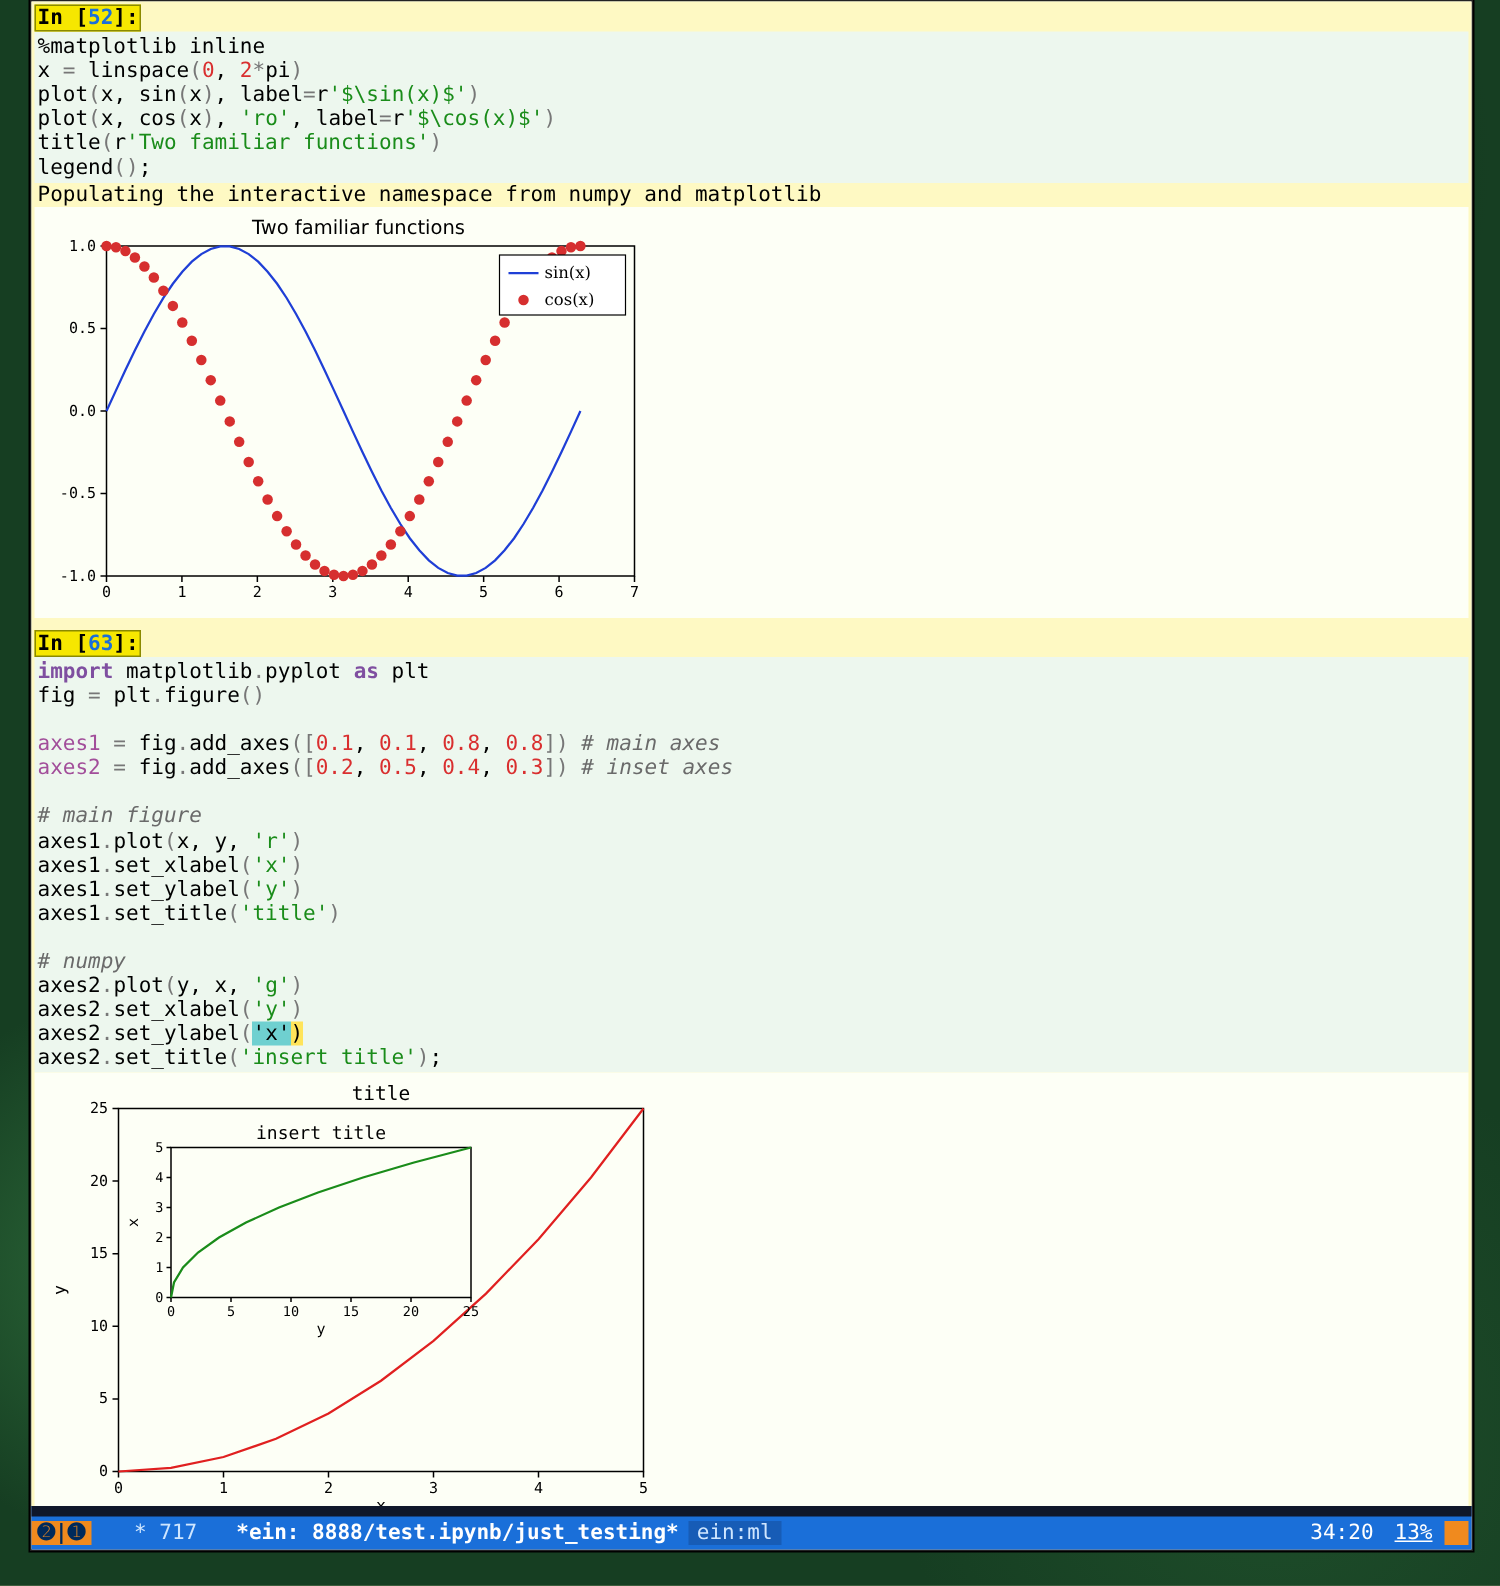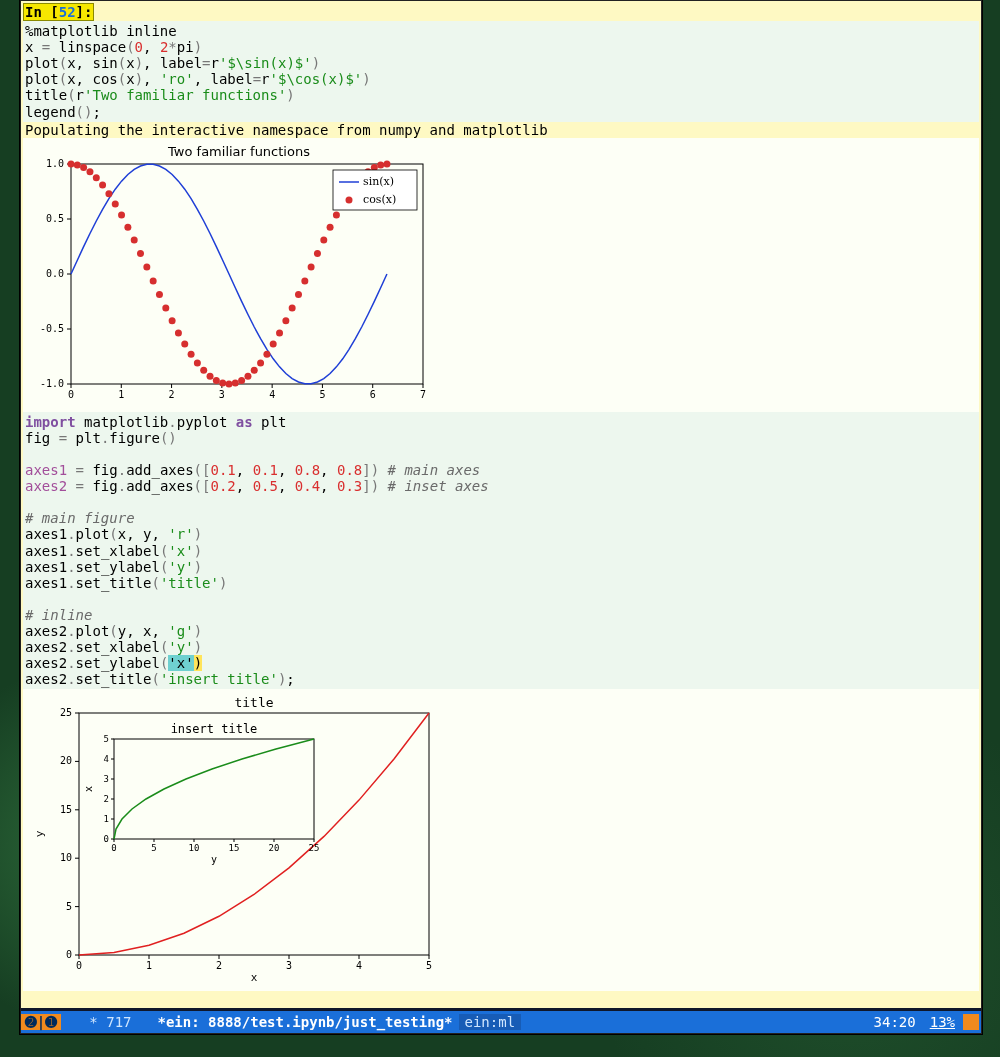--- a/index.html
+++ b/index.html
@@ -81,21 +81,21 @@
   }
   svg { display: block; }
   .modeline {
     display: flex;
     align-items: center;
     height: 22px;
     background: #1a6fd9;
     color: #fff;
     font-family: "DejaVu Sans Mono", monospace;
     font-size: 14px;
-    border-top: 3px solid #0f172a;
+    border-top: 7px solid #0f172a;
   }
   .ml-orange { background: #f08a1e; color: #002a5b; padding: 0 4px; font-weight: bold; }
   .ml-blue   { color: #cfe6ff; padding: 0 20px; }
   .ml-buf    { padding: 0 6px; font-weight: bold; }
   .ml-mode   { padding: 0 6px; color: #cfe6ff; background:#175cb6;}
   .ml-right  { margin-left: auto; display:flex; align-items:center; }
   .ml-pct    { padding: 0 6px; text-decoration: underline; }
   .ml-sq     { width:16px; height:16px; background:#f08a1e; margin:0 2px; }
 </style>
 </head>
@@ -201,34 +201,37 @@
           <circle cx="351.6594285714286" cy="20.879999999999995" r="3.5" fill="#d62f2f"></circle>
           <circle cx="357.94514285714286" cy="20" r="3.5" fill="#d62f2f"></circle>
           <rect x="304" y="26" width="84" height="40" fill="#fff" stroke="#000" stroke-width="0.8"></rect>
           <line x1="310" y1="38" x2="330" y2="38" stroke="#1f3fd6" stroke-width="1.5"></line>
           <text x="334" y="41" font-size="11" font-family="DejaVu Serif">sin(x)</text>
           <circle cx="320" cy="56" r="3.5" fill="#d62f2f"></circle>
           <text x="334" y="59" font-size="11" font-family="DejaVu Serif">cos(x)</text>
         </svg>
     </div>
 
+    <div style="margin-top:8px;">
+      <span class="prompt-label"><span>In [</span><span class="prompt-num">63</span><span>]:</span></span>
+    </div>
 
     <div class="code-block"><span class="kw">import</span><span> matplotlib</span><span class="op">.</span><span>pyplot </span><span class="kw">as</span><span> plt</span>
 <span>fig </span><span class="op">=</span><span> plt</span><span class="op">.</span><span>figure</span><span class="par">(</span><span class="par">)</span>
 
 <span class="defv">axes1 </span><span class="op">=</span><span> fig</span><span class="op">.</span><span>add_axes</span><span class="par">(</span><span class="par">[</span><span class="num">0.1</span><span>, </span><span class="num">0.1</span><span>, </span><span class="num">0.8</span><span>, </span><span class="num">0.8</span><span class="par">]</span><span class="par">)</span><span class="cmt"> # main axes</span>
 <span class="defv">axes2 </span><span class="op">=</span><span> fig</span><span class="op">.</span><span>add_axes</span><span class="par">(</span><span class="par">[</span><span class="num">0.2</span><span>, </span><span class="num">0.5</span><span>, </span><span class="num">0.4</span><span>, </span><span class="num">0.3</span><span class="par">]</span><span class="par">)</span><span class="cmt"> # inset axes</span>
 
 <span class="cmt"># main figure</span>
 <span>axes1</span><span class="op">.</span><span>plot</span><span class="par">(</span><span>x</span><span>, </span><span>y</span><span>, </span><span class="str">'r'</span><span class="par">)</span>
 <span>axes1</span><span class="op">.</span><span>set_xlabel</span><span class="par">(</span><span class="str">'x'</span><span class="par">)</span>
 <span>axes1</span><span class="op">.</span><span>set_ylabel</span><span class="par">(</span><span class="str">'y'</span><span class="par">)</span>
 <span>axes1</span><span class="op">.</span><span>set_title</span><span class="par">(</span><span class="str">'title'</span><span class="par">)</span>
 
-<span class="cmt"># inline</span>
+<span class="cmt"># numpy</span>
 <span>axes2</span><span class="op">.</span><span>plot</span><span class="par">(</span><span>y</span><span>, </span><span>x</span><span>, </span><span class="str">'g'</span><span class="par">)</span>
 <span>axes2</span><span class="op">.</span><span>set_xlabel</span><span class="par">(</span><span class="str">'y'</span><span class="par">)</span>
 <span>axes2</span><span class="op">.</span><span>set_ylabel</span><span class="par">(</span><span class="cursor-box">'x'</span><span class="cursor-hl">)</span>
 <span>axes2</span><span class="op">.</span><span>set_title</span><span class="par">(</span><span class="str">'insert title'</span><span class="par">)</span><span>;</span></div>
 
     <div class="chart-area">
       <svg id="chart2" width="410" height="290">
           <text x="225" y="12" text-anchor="middle" font-size="13">title</text>
           <rect x="50" y="18" width="350" height="242" fill="none" stroke="#000"></rect>
           <line x1="50" y1="260" x2="50" y2="264" stroke="#000"></line>

